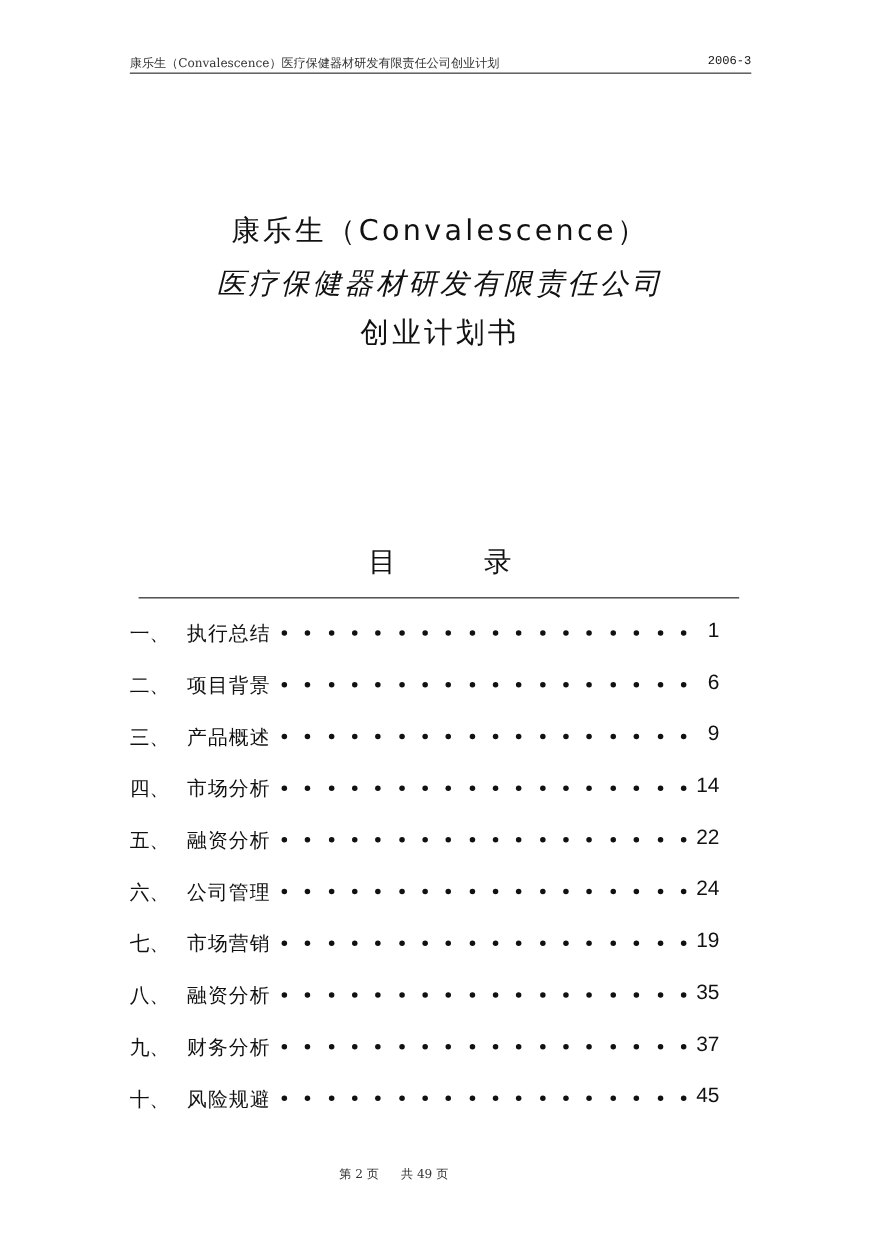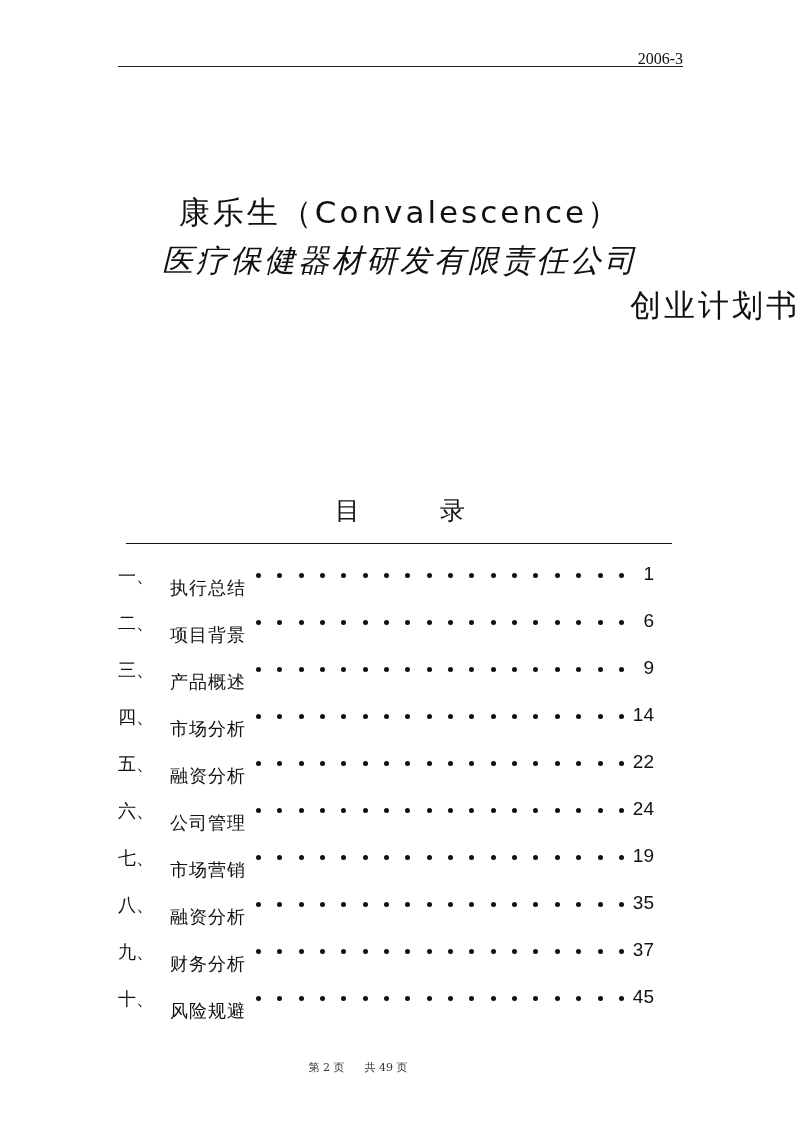--- a/index.html
+++ b/index.html
@@ -1,41 +1,42 @@
 <!DOCTYPE html>
 <html><head>
 <meta charset="utf-8">
 <style>
   html, body { margin:0; padding:0; background:#ffffff; }
   body { width:800px; height:1132px; position:relative; overflow:hidden; color:#111; }
   .header { position:absolute; left:118px; top:48px; width:565px; height:18px; border-bottom:1px solid #222; font-family:"DejaVu Serif", serif; font-size:11px; color:#333; }
   .header .left { position:absolute; left:0; top:2px; }
-  .header .right { position:absolute; right:0; top:2px; font-family:Liberation Serif, serif; font-size:16px; color:#111; }
-  .title { position:absolute; left:0; width:800px; text-align:center; font-family:"DejaVu Sans", sans-serif; font-size:31px; letter-spacing:3px; color:#111; }
+  .header .right { position:absolute; right:0; top:2px; font-family:Liberation Mono, monospace; font-size:11px; color:#111; }
+  .title { position:absolute; left:0; width:800px; text-align:center; font-family:"DejaVu Sans", sans-serif; font-size:26px; letter-spacing:3px; color:#111; }
   .t1 { top:192px; }
   .t2 { top:240px;font-style:italic; }
-  .t3 { top:285px;text-align:right; }
+  .t3 { top:285px; }
   .toc-title { position:absolute; top:494px; left:0; width:800px; text-align:center; font-family:"DejaVu Serif", serif; font-size:25px; color:#111; }
   .toc-title span { display:inline-block; }
   .toc-title .gap { width:80px; }
   .toc-rule { position:absolute; left:126px; top:543px; width:546px; height:0; border-top:1.5px solid #111; }
   .toc { position:absolute; left:118px; top:560px; width:540px; }
   .toc-row { position:relative; height:47px; font-family:"DejaVu Serif", serif; font-size:18px; color:#111; }
   .toc-row .num { position:absolute; left:0; top:4px; }
-  .toc-row .label { position:absolute; left:52px; top:16px; letter-spacing:1px; }
+  .toc-row .label { position:absolute; left:52px; top:4px; letter-spacing:1px; }
   .toc-row .dots { position:absolute; left:138px; top:0; width:368px; height:30px; display:flex; justify-content:space-between; align-items:center; }
   .toc-row .dot { width:5px; height:5px; border-radius:50%; background:#111; }
   .toc-row .page { position:absolute; right:4px; top:3px; font-family:"Liberation Sans", sans-serif; font-size:19px; }
   .footer { position:absolute; top:1060px; left:0; width:716px; text-align:center; font-family:"DejaVu Serif", serif; font-size:11px; color:#333; }
   .footer .sep { display:inline-block; width:20px; }
 </style>
 </head>
 <body>
 
 <div class="header">
+  <span class="left">康乐生（Convalescence）医疗保健器材研发有限责任公司创业计划</span>
   <span class="right">2006-3</span>
 </div>
 
 <div class="title t1">康乐生（Convalescence）</div>
 <div class="title t2">医疗保健器材研发有限责任公司</div>
 <div class="title t3">创业计划书</div>
 
 <div class="toc-title">
   <span>目</span><span class="gap"></span><span>录</span>
 </div>

